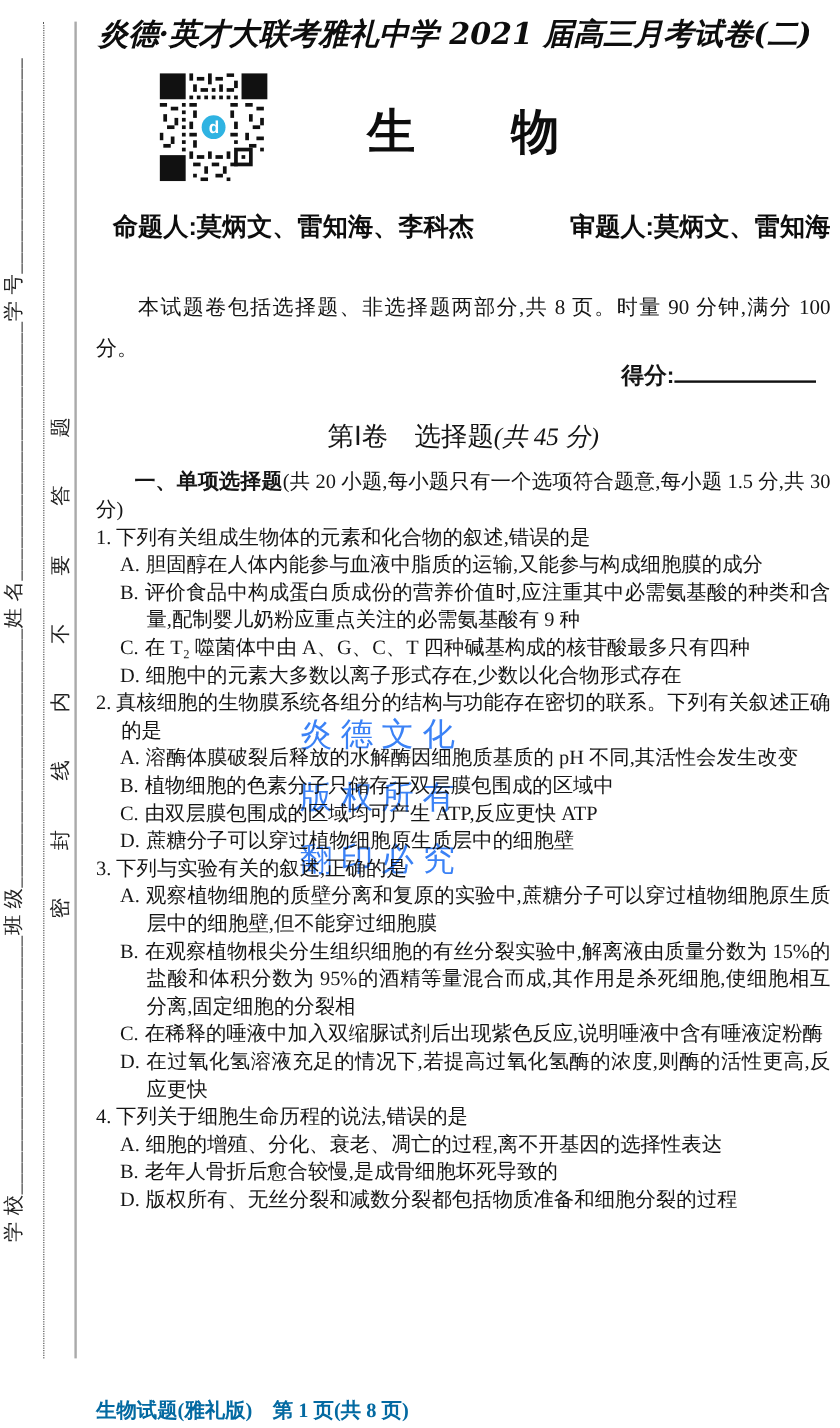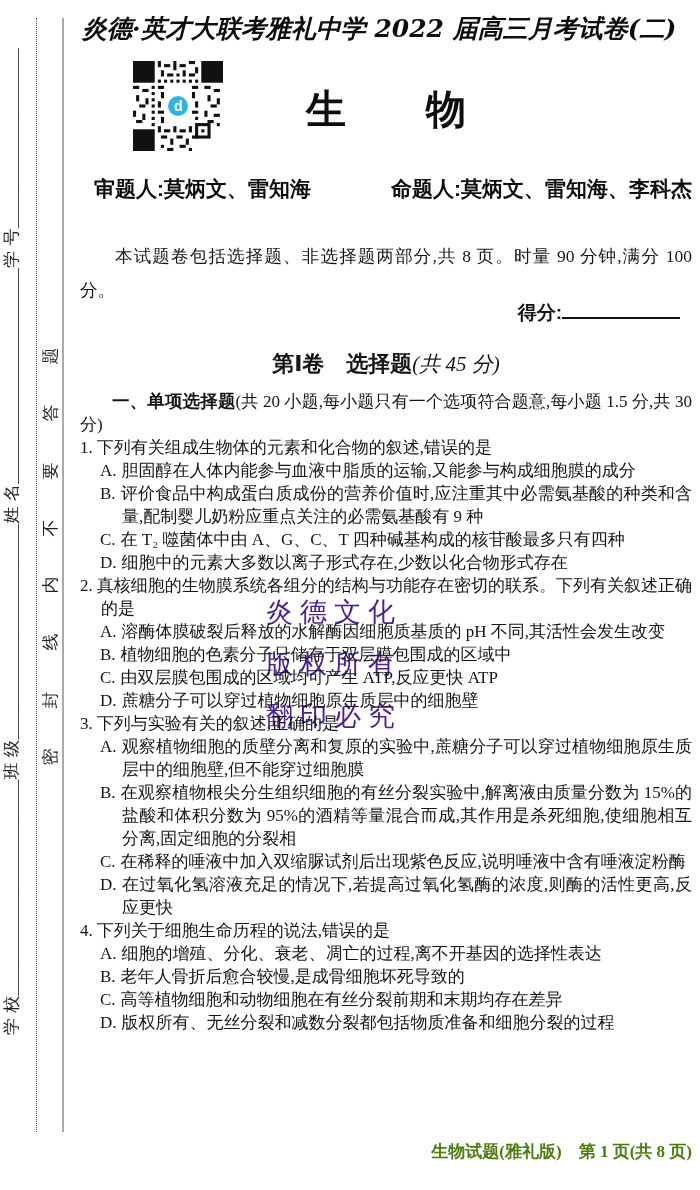--- a/index.html
+++ b/index.html
@@ -21,22 +21,22 @@
     font-size:17px; white-space:nowrap; color:#222; letter-spacing:0.5px;
   }
   .seal-col {
     position:absolute; left:40px; top:346px; width:20px; height:418px;
     display:flex; flex-direction:column-reverse; justify-content:space-between;
     font-size:17px; color:#222;
   }
   .seal-col span { display:block; transform:rotate(-90deg); line-height:1; }
   
   .watermark {
-    position:absolute; left:266px; top:586px; z-index:0;
-    color:#4c1d95; font-size:27px; letter-spacing:7px; line-height:52px;
+    position:absolute; left:250px; top:586px; z-index:0;
+    color:#3b82f6; font-size:27px; letter-spacing:7px; line-height:52px;
     pointer-events:none; user-select:none;
   }
   
   .content { position:absolute; left:80px; top:0; width:612px; z-index:1; }
   .header-title {
     position:absolute; left:2px; top:12px; width:610px;
     font-family:"DejaVu Serif","Liberation Serif",serif;
     font-weight:bold; font-style:italic;
     font-size:25px; white-space:nowrap; letter-spacing:0px; color:#0d0d0d;
   }
@@ -60,37 +60,37 @@
   .score-row {
     position:absolute; left:0; top:298px; width:600px; text-align:right;
     font-family:"Liberation Sans","DejaVu Sans",sans-serif;
     font-weight:bold; font-size:19px;
   }
   .score-line { display:inline-block; width:118px; height:19px; border-bottom:2px solid #111; }
   .section-heading {
     position:absolute; left:0; top:349px; width:612px; text-align:center; font-size:22px;
   }
   .section-heading .b {
-    font-family:"Liberation Sans","DejaVu Sans",sans-serif; font-weight:bold;
+    font-family:"Liberation Sans","DejaVu Sans",sans-serif; font-weight:normal;
   }
   .section-heading .n { font-style:italic; font-size:21px; }
   .flow-top { position:absolute; left:0; top:390px; width:612px; }
   .part-heading { font-size:17px; line-height:23px; text-align:justify; }
   .part-heading .b {
     font-family:"Liberation Sans","DejaVu Sans",sans-serif; font-weight:bold; font-size:17.5px;margin-left:32px;
   }
   .part-heading .n { }
   .q { font-size:17px; line-height:23px; }
   .q-stem { padding-left:21px; text-indent:-21px; text-align:justify; }
   .q-num { padding-right:4px; }
   .q-opt { padding-left:42px; text-indent:-22px; text-align:justify; }
   .opt-label { padding-right:5px; }
   .footer {
-    position:absolute; left:0; top:1140px; width:612px; text-align:right;
-    font-size:17px; font-weight:600; color:#4d7c0f;
+    position:absolute; left:0; top:1164px; width:612px; text-align:left;
+    font-size:17px; font-weight:600; color:#0369a1;
   }
 </style>
 </head>
 <body>
 
 <div class="page">
 
   <div class="cut-dotted"></div>
   <div class="seal-solid"></div>
   <div class="student-fields">学 校________________________班 级________________________姓 名________________________学 号____________________</div>
@@ -106,21 +106,21 @@
   </div>
 
   <div class="watermark">
     <div>炎德文化</div>
     <div>版权所有</div>
     <div>翻印必究</div>
   </div>
 
   <div class="content">
 
-    <div class="header-title">炎德·英才大联考雅礼中学 2022 届高三月考试卷(二)</div>
+    <div class="header-title">炎德·英才大联考雅礼中学 2021 届高三月考试卷(二)</div>
 
     <div class="qr-wrap">
       <svg width="90" height="90" viewBox="0 0 29 29">
         <rect x="0" y="0" width="29" height="29" fill="#ffffff"></rect>
         <g fill="#111111">
 
           <rect x="0" y="0" width="7" height="7"></rect>
             <rect x="22" y="0" width="7" height="7"></rect>
             <rect x="0" y="22" width="7" height="7"></rect>
 
@@ -197,22 +197,22 @@
 
         <rect x="10.6" y="10.6" width="7.8" height="7.8" rx="1.6" fill="#ffffff"></rect>
         <circle cx="14.5" cy="14.5" r="3.2" fill="#2fb3e2"></circle>
         <text x="14.6" y="16.1" text-anchor="middle" font-size="4.6" font-weight="bold" fill="#ffffff" font-family="Liberation Sans, sans-serif">d</text>
       </svg>
     </div>
 
     <div class="subject-title"><span>生</span><span class="gap2"></span><span>物</span></div>
 
     <div class="setters-row">
+      <span>命题人:莫炳文、雷知海、李科杰</span>
       <span>审题人:莫炳文、雷知海</span>
-      <span>命题人:莫炳文、雷知海、李科杰</span>
     </div>
 
     <p class="intro">本试题卷包括选择题、非选择题两部分,共 8 页。时量 90 分钟,满分 100 分。</p>
 
     <div class="score-row">
       <span>得分:</span><span class="score-line"></span>
     </div>
 
     <div class="section-heading">
       <span class="b">第Ⅰ卷　选择题</span><span class="n">(共 45 分)</span>
@@ -244,20 +244,19 @@
         <div class="q-opt"><span class="opt-label">A.</span><span>观察植物细胞的质壁分离和复原的实验中,蔗糖分子可以穿过植物细胞原生质层中的细胞壁,但不能穿过细胞膜</span></div>
         <div class="q-opt"><span class="opt-label">B.</span><span>在观察植物根尖分生组织细胞的有丝分裂实验中,解离液由质量分数为 15%的盐酸和体积分数为 95%的酒精等量混合而成,其作用是杀死细胞,使细胞相互分离,固定细胞的分裂相</span></div>
         <div class="q-opt"><span class="opt-label">C.</span><span>在稀释的唾液中加入双缩脲试剂后出现紫色反应,说明唾液中含有唾液淀粉酶</span></div>
         <div class="q-opt"><span class="opt-label">D.</span><span>在过氧化氢溶液充足的情况下,若提高过氧化氢酶的浓度,则酶的活性更高,反应更快</span></div>
       </div>
 
       <div class="q">
         <div class="q-stem"><span class="q-num">4.</span><span>下列关于细胞生命历程的说法,错误的是</span></div>
         <div class="q-opt"><span class="opt-label">A.</span><span>细胞的增殖、分化、衰老、凋亡的过程,离不开基因的选择性表达</span></div>
         <div class="q-opt"><span class="opt-label">B.</span><span>老年人骨折后愈合较慢,是成骨细胞坏死导致的</span></div>
-        <div class="q-opt"><span class="opt-label">C.</span><span>高等植物细胞和动物细胞在有丝分裂前期和末期均存在差异</span></div>
         <div class="q-opt"><span class="opt-label">D.</span><span>版权所有、无丝分裂和减数分裂都包括物质准备和细胞分裂的过程</span></div>
       </div>
     </div>
 
     <div class="footer">生物试题(雅礼版)　第 1 页(共 8 页)</div>
   </div>
 </div>
 
 </body></html>

